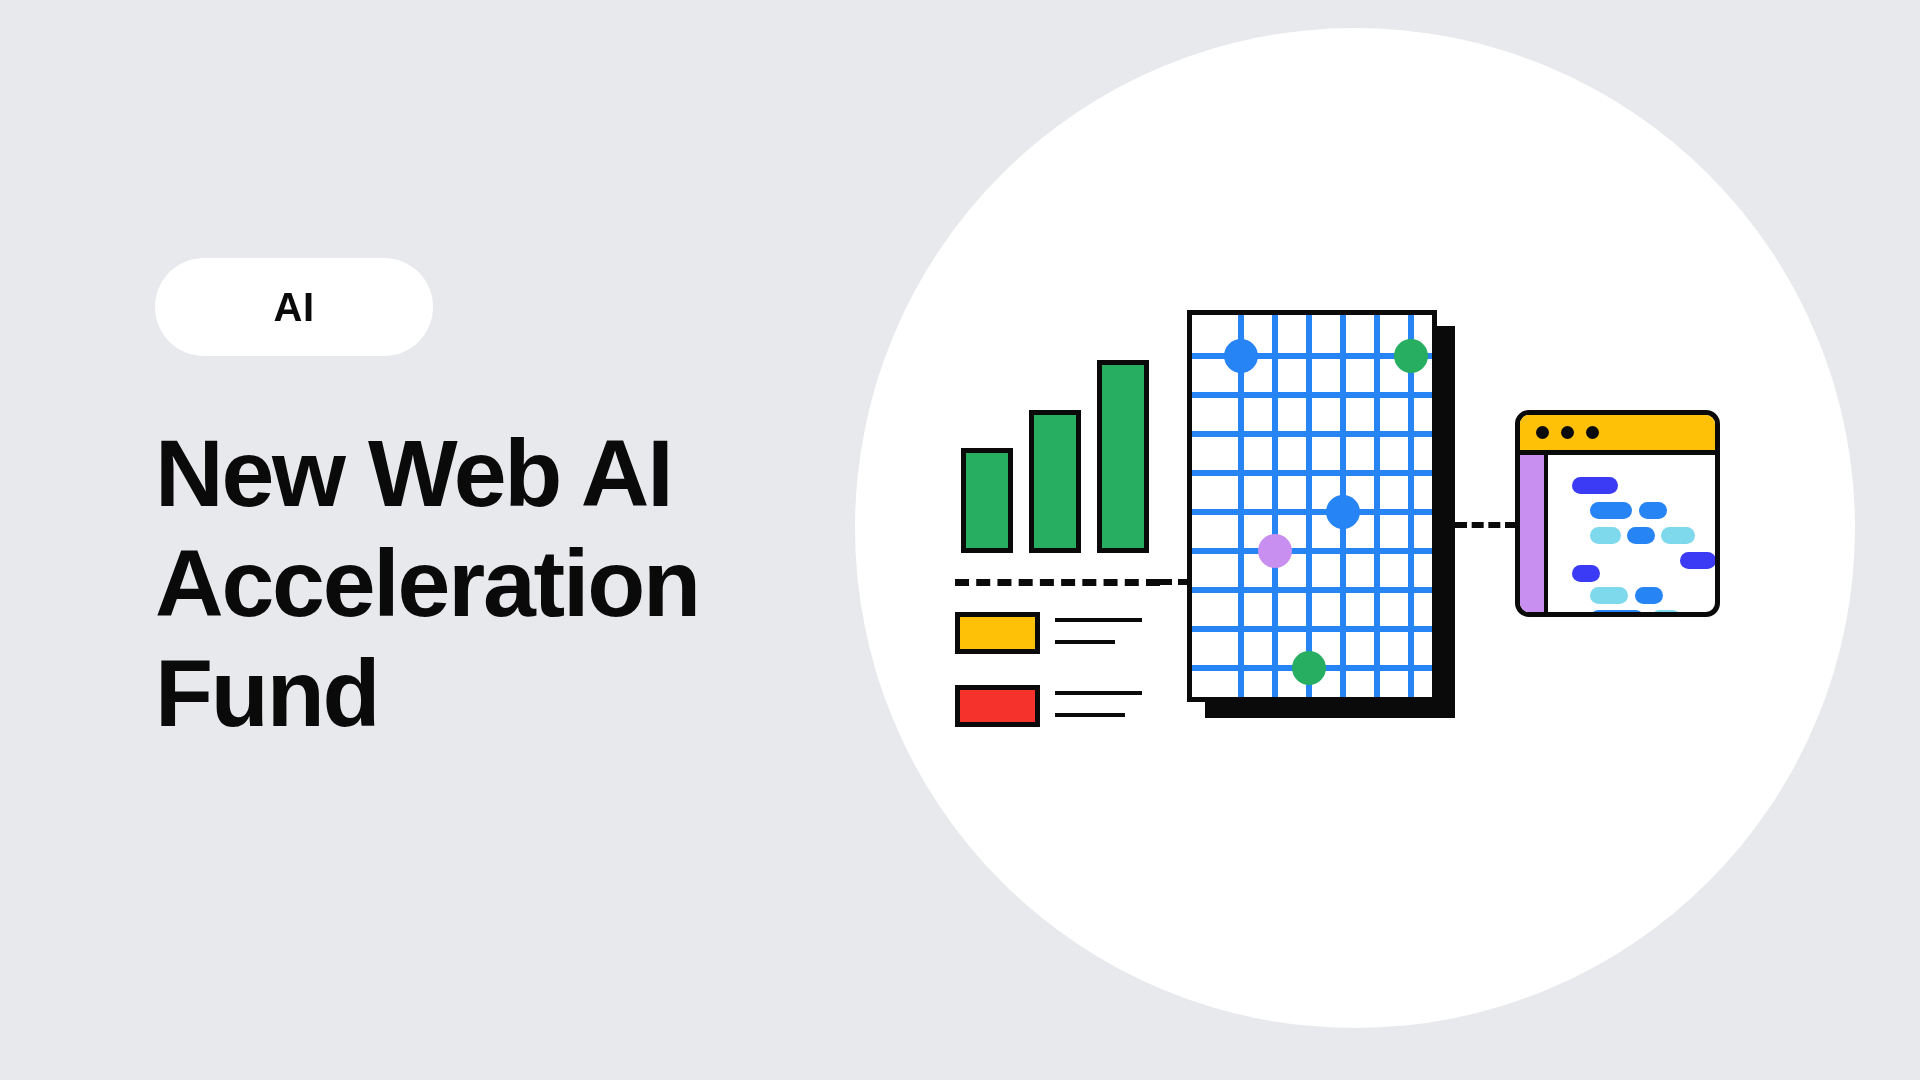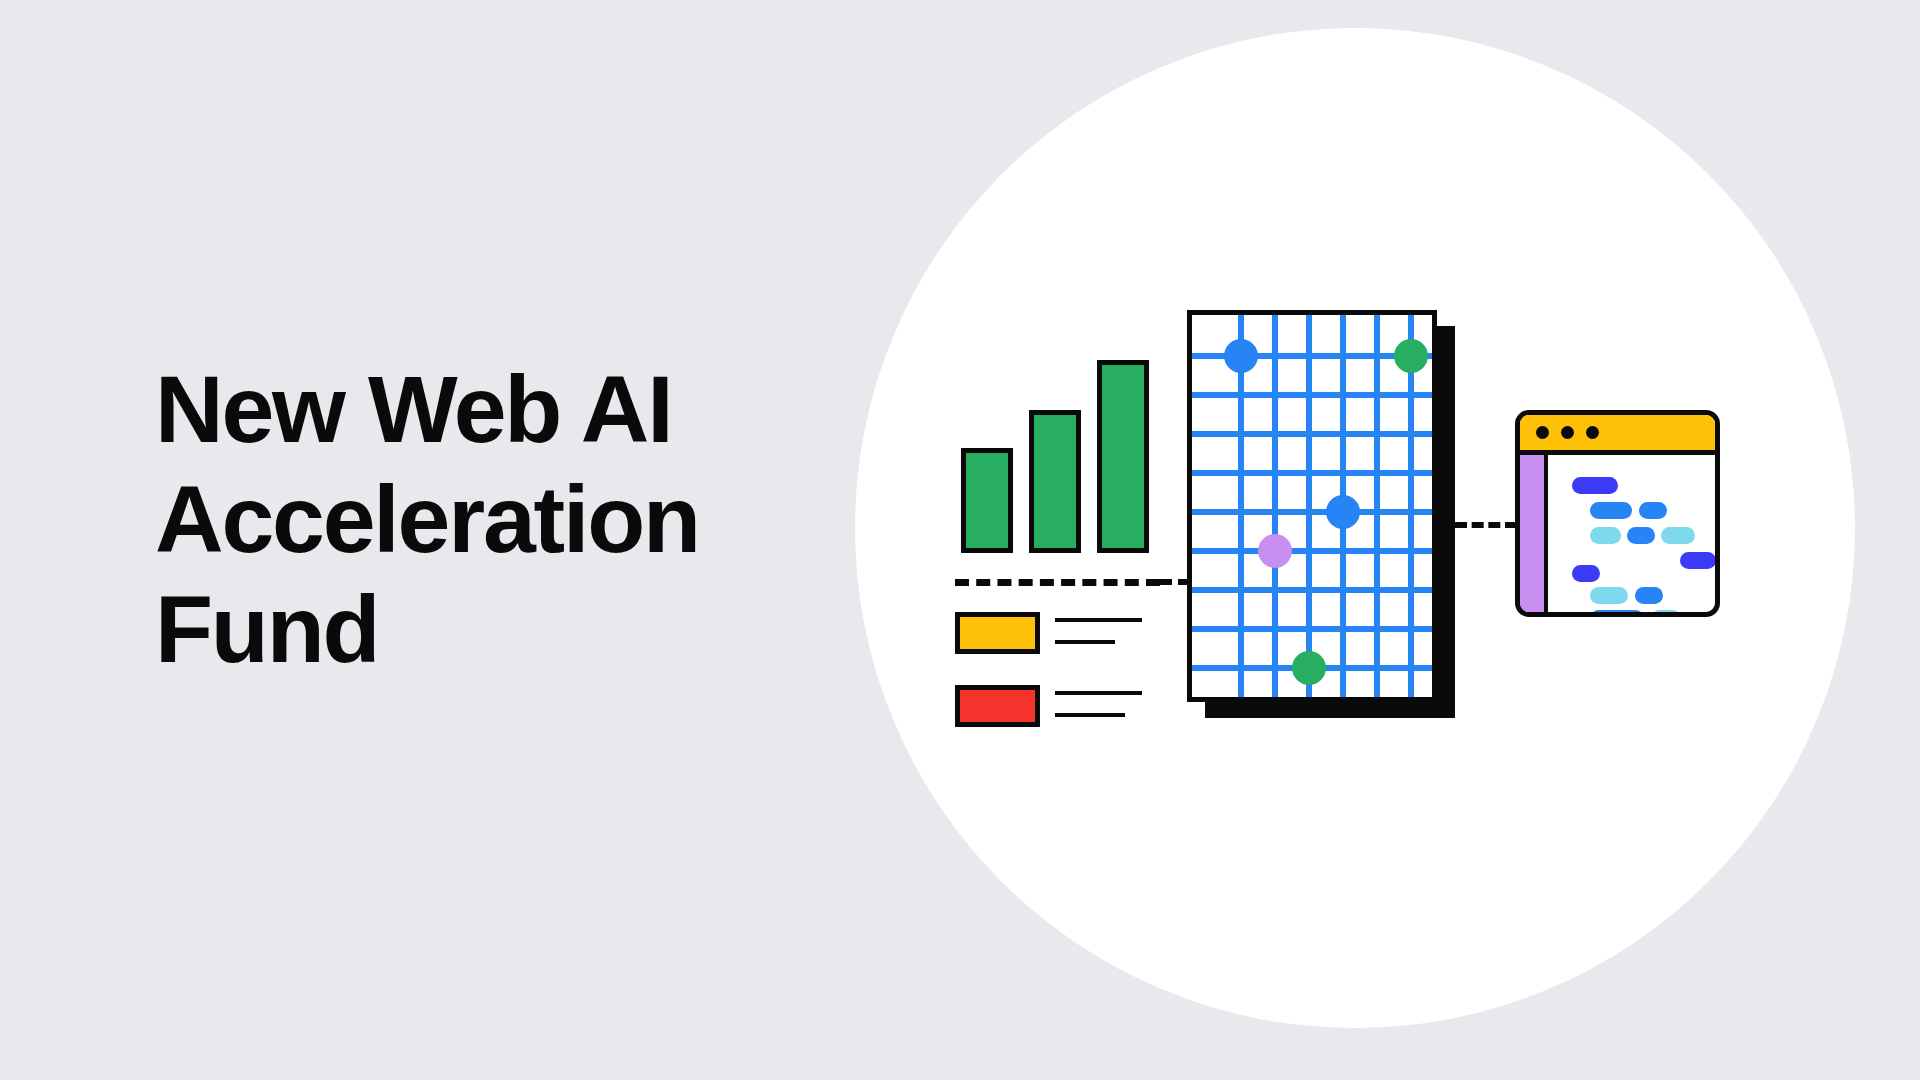--- a/index.html
+++ b/index.html
@@ -29,21 +29,21 @@
     min-width:278px;
     padding:0 34px;
     background:#FFFFFF;
     border-radius:49px;
     font-size:40px;
     font-weight:700;
     letter-spacing:0.5px;
     color:#0B0B0B;
   }
   .headline {
-    margin-top:96px;
+    margin-top:62px;
     font-size:95px;
     line-height:1.16;
     font-weight:700;
     letter-spacing:-2.2px;
     color:#0A0A0A;
     max-width:660px;
   }
 
   
   .illus {
@@ -151,20 +151,21 @@
     border-radius:9px;
     height:17px;
   }
 </style>
 </head>
 <body>
 
 <div class="canvas">
 
   <div class="copy">
+    <div class="badge">AI</div>
     <h1 class="headline">New Web AI Acceleration Fund</h1>
   </div>
 
   <div class="illus">
     <div class="disc"></div>
 
     <div class="art">
 
       <div class="gbar" style="left:106px; top:420px; width:52px; height:105px;"></div>
       <div class="gbar" style="left:174px; top:382px; width:52px; height:143px;"></div>

